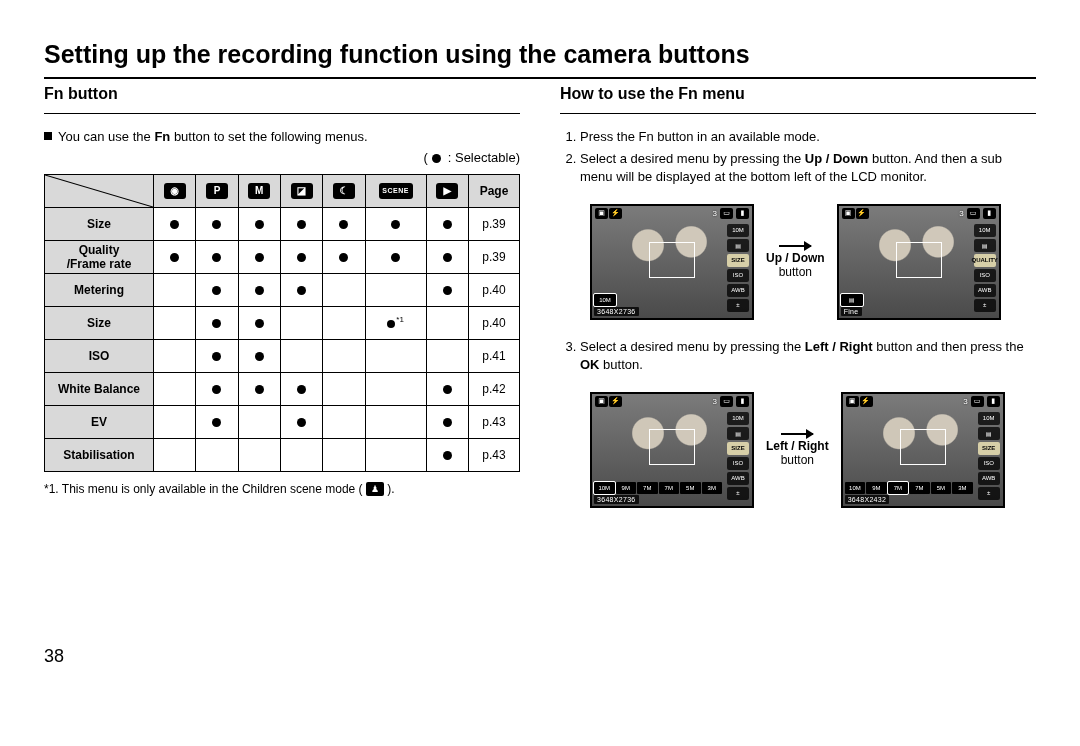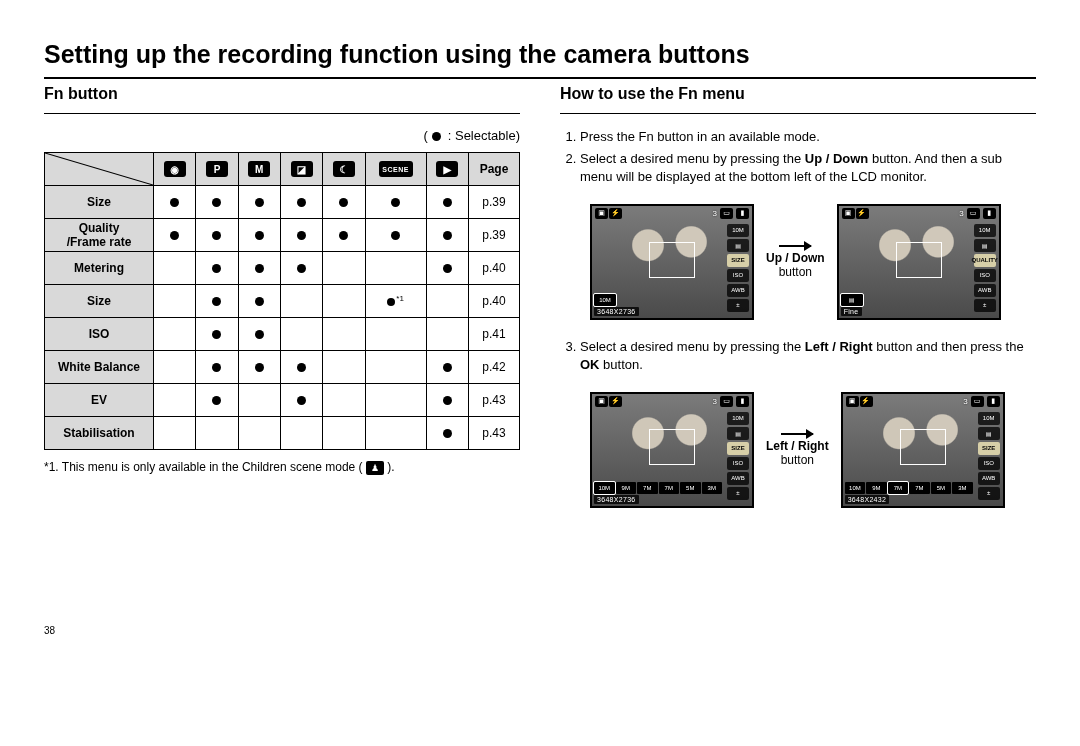--- a/index.html
+++ b/index.html
@@ -298,38 +298,44 @@
     background: rgba(0,0,0,0.8);
     color: #fff;
     font-size: 7px;
     padding: 1px 3px;
     align-self: flex-start;
     border-radius: 1px;
     letter-spacing: 0.3px;
   }
 
   .page-number {
-    font-size: 10px;
+    font-size: 18px;
     margin-top: 150px;
   }
   b { font-weight: bold; }
 </style>
 </head>
 <body>
 
 <div class="page">
   <h1 class="page-title">Setting up the recording function using the camera buttons</h1>
   <hr class="hr">
 
   <div class="columns">
 
     <div class="col">
       <div class="section-title">Fn button</div>
       <hr class="thin-hr">
 
+      <div class="para bullet-row">
+        <span class="sq"></span>
+        <span>
+          <span>You can use the </span><b>Fn</b><span> button to set the following menus.</span>
+        </span>
+      </div>
 
       <div class="legend">
         ( <span class="dot"></span>&nbsp;&nbsp;<span>: Selectable)</span>
       </div>
 
       <table class="fn-table">
         <thead>
           <tr id="header-row">
             <th class="diag-cell">
               <svg viewBox="0 0 100 30" preserveAspectRatio="none">

